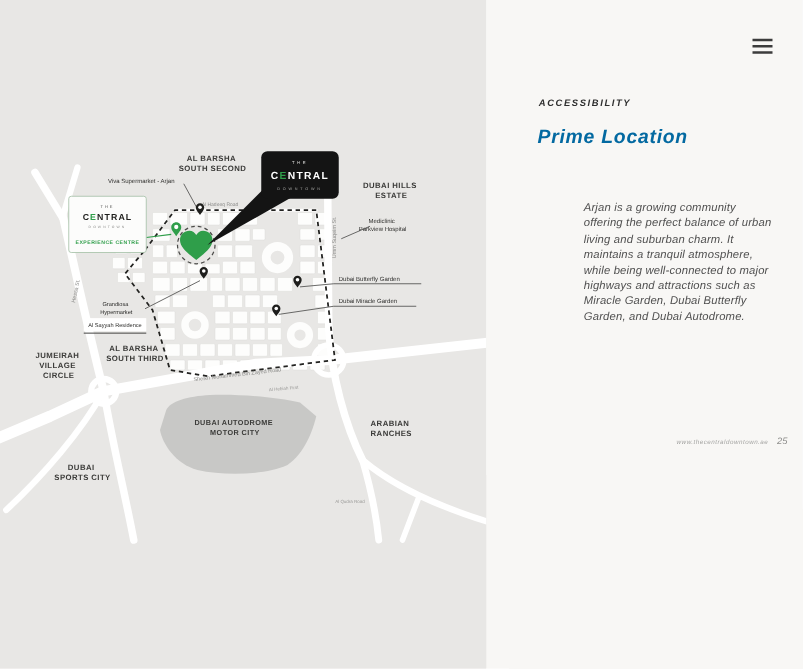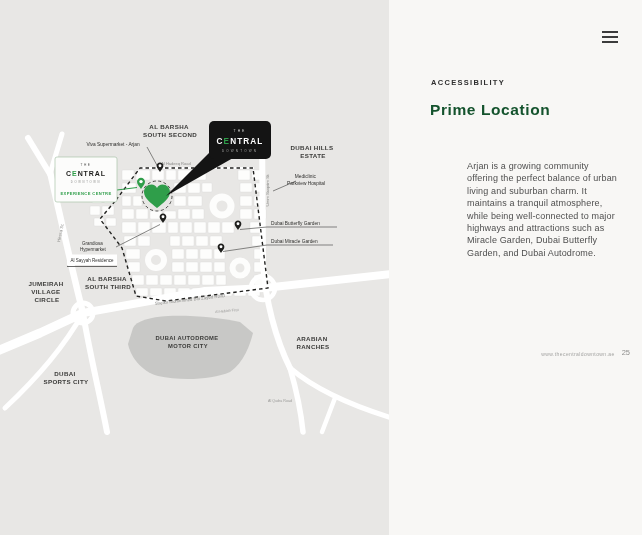--- a/index.html
+++ b/index.html
@@ -1,25 +1,25 @@
 <!DOCTYPE html>
 <html><head>
 <meta charset="utf-8">
 <style>
   html,body{margin:0;padding:0;background:#ffffff;}
   .stage{position:relative;width:642px;height:535px;overflow:hidden;
          font-family:"Liberation Sans",sans-serif;background:#f8f7f5;}
   .map-panel{position:absolute;left:0;top:0;width:389px;height:535px;background:#e8e7e5;}
-  .right-panel{position:absolute;left:389px;top:0;width:253px;height:380px;background:#f8f7f5;}
+  .right-panel{position:absolute;left:389px;top:0;width:253px;height:380px;background:#f8f7f5;font-style:italic;}
   .hamburger{position:absolute;top:31px;right:24px;width:16px;height:12px;cursor:pointer;}
   .hamburger span{display:block;width:16px;height:1.7px;background:#3c3c3c;margin-bottom:3.4px;}
   .eyebrow{position:absolute;left:42px;top:78px;font-size:7.5px;font-weight:700;
            letter-spacing:1.3px;color:#2f2f2f;}
   .title{position:absolute;left:41px;top:101px;font-size:15.5px;font-weight:600;
-         letter-spacing:.6px;color:#14532d;}
+         letter-spacing:.6px;color:#0369a1;}
   .bodytext{position:absolute;left:42px;top:160px;width:152px;color:#4f4f4f;
             font-size:9px;line-height:12.4px;letter-spacing:.15px;margin-left:36px;}
   .bodytext p{margin:0 0 12px 0;}
   .footer{position:absolute;right:12px;bottom:23px;display:flex;align-items:flex-end;gap:7px;}
   .footer .url{font-size:5px;letter-spacing:.4px;color:#a3a3a1;}
   .footer .pagenum{font-size:7.5px;color:#8f8f8d;}
   svg text{font-family:"Liberation Sans",sans-serif;}
   .district{font-size:6.2px;font-weight:700;fill:#3b3b39;letter-spacing:.35px;}
   .poi{font-size:4.8px;fill:#2e2e2c;}
   .roadlbl{font-size:4.4px;fill:#8c8c8a;}

